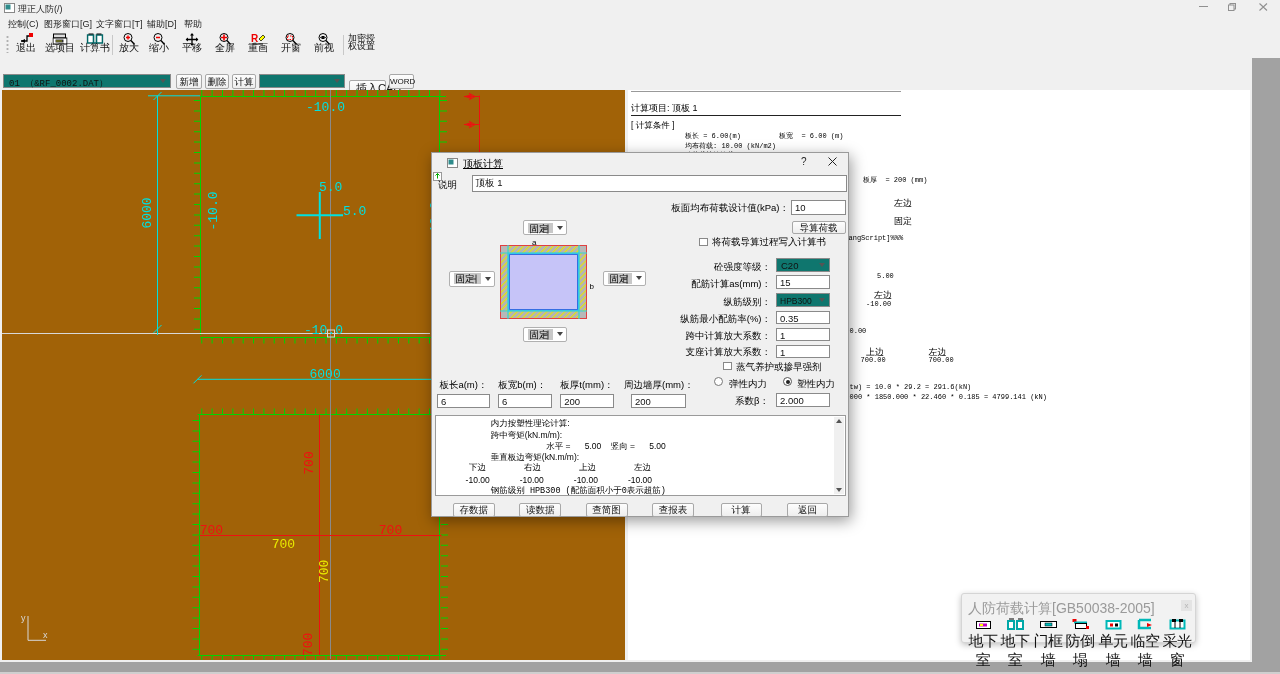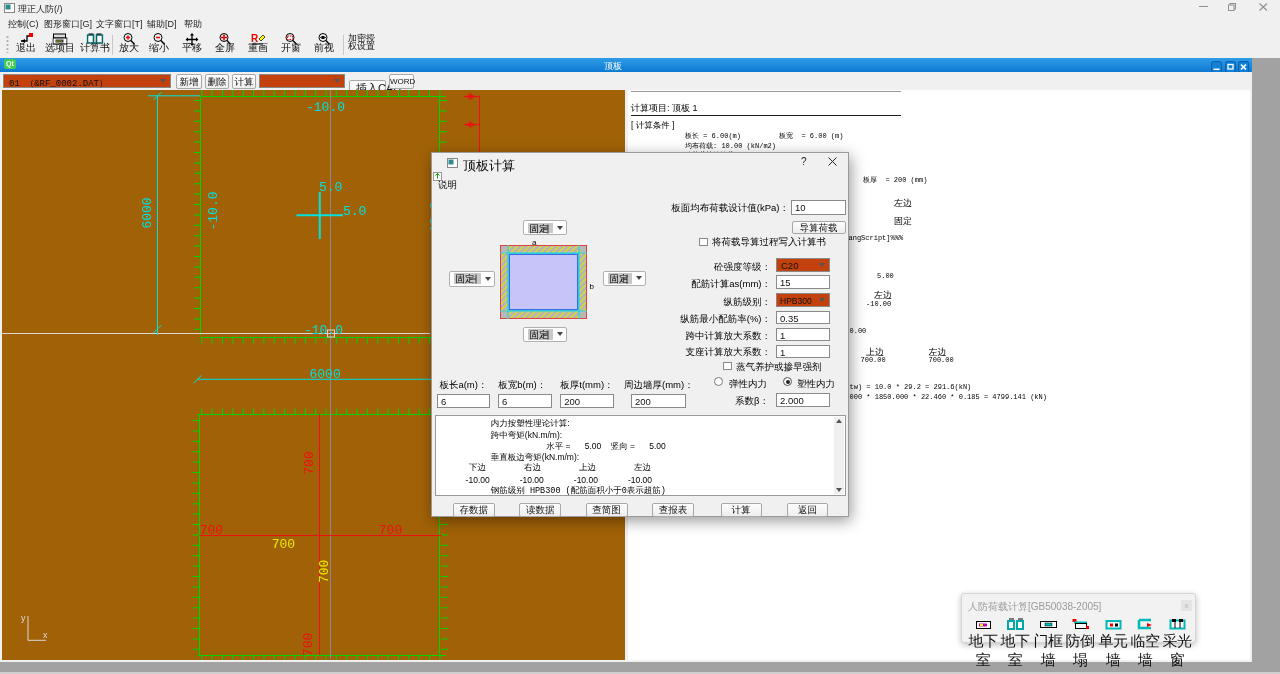--- a/index.html
+++ b/index.html
@@ -5,21 +5,21 @@
 html,body{margin:0;padding:0;width:1280px;height:674px;overflow:hidden;
  font-family:"Liberation Sans",sans-serif;-webkit-font-smoothing:antialiased;}
 body{background:#f0f0f0;position:relative;}
 .abs{position:absolute;}
 .tbtn{position:absolute;top:4px;height:24px;text-align:center;font-size:10px;color:#111;}
 .tbtn .ticon{position:absolute;top:0;left:50%;transform:translateX(-50%);}
 .tbtn .tlab{position:absolute;bottom:2px;width:100%;left:0;}
 .tsep{position:absolute;top:6px;width:1px;height:20px;background:#c8c8c8;}
 .wbtn{position:absolute;top:1px;}
 .btn{position:absolute;background:linear-gradient(#fdfdfd,#eee);border:1px solid #a8a8a8;border-radius:2px;font-size:9.5px;color:#111;text-align:center;box-sizing:border-box;}
-.combo{position:absolute;background:#c2410c;border:1px solid #8a8a8a;box-sizing:border-box;font-size:9.5px;color:#111;}
+.combo{position:absolute;background:#0f766e;border:1px solid #8a8a8a;box-sizing:border-box;font-size:9.5px;color:#111;}
 .combo .arr{position:absolute;right:4px;top:50%;transform:translateY(-50%);width:0;height:0;border-left:3.5px solid transparent;border-right:3.5px solid transparent;border-top:4px solid #555;}
 .inp{position:absolute;background:#fff;border:1px solid #8a8a8a;box-sizing:border-box;font-size:9.5px;color:#111;padding:1px 0 0 3px;}
 .rmono{position:absolute;font-family:"Liberation Mono",monospace;font-size:7px;white-space:pre;}
 .dlab{position:absolute;font-size:9.5px;color:#000;white-space:nowrap;}
 .dlabr{position:absolute;font-size:9.5px;color:#000;white-space:nowrap;transform:translateX(-100%);}
 .fix{position:absolute;background:#fff;border:1px solid #b0b0b0;border-radius:2px;box-sizing:border-box;}
 .fix .gb{position:absolute;left:4px;top:1.5px;bottom:1.5px;right:13px;background:#c8c8c8;font-size:9.5px;color:#000;padding-left:2px;}
 .fix .arr{position:absolute;right:3px;top:50%;transform:translateY(-50%);width:0;height:0;border-left:3.5px solid transparent;border-right:3.5px solid transparent;border-top:4px solid #444;}
 .cb{position:absolute;width:8.5px;height:8.5px;background:#fff;border:1px solid #888;box-sizing:border-box;}
 .ta{position:absolute;font-size:8.5px;color:#000;white-space:nowrap;}
@@ -140,36 +140,20 @@
  </div>
  <div class="tsep" style="left:343px;"></div>
  <div class="abs" style="left:348px;top:6px;font-size:9px;line-height:7.5px;color:#111;">加密授<br>权设置</div>
 </div>
 
 <div class="abs" style="left:0;top:58px;width:1280px;height:614px;background:#a2a2a2;"></div>
 <div class="abs" style="left:0;top:672px;width:1280px;height:2px;background:#cfcfcf;"></div>
 
 <div class="abs" style="left:0;top:58px;width:1252px;height:604px;background:#f0f0f0;">
 
- <div class="abs" style="left:0;top:0;width:1252px;height:14px;background:linear-gradient(#2f9ce8,#0d7ad2);">
-  <div class="abs" style="left:4px;top:1px;width:12px;height:9.5px;background:#41cd52;border-radius:2px;color:#fff;font-size:7px;font-weight:bold;text-align:center;line-height:9px;">Qt</div>
-  <div class="abs" style="left:604px;top:2px;font-size:9px;color:#fff;">顶板</div>
-  <div class="wbtn" style="left:1211px;"><svg width="11" height="12" viewBox="0 0 11 12">
-          <rect x="0.5" y="0.5" width="10" height="11" rx="2" fill="#1080d8" stroke="#0a5fa8"></rect>
-          <rect x="2.5" y="7.5" width="6" height="1.5" fill="#fff"></rect>
-        </svg></div>
-  <div class="wbtn" style="left:1224.5px;"><svg width="11" height="12" viewBox="0 0 11 12">
-          <rect x="0.5" y="0.5" width="10" height="11" rx="2" fill="#1080d8" stroke="#0a5fa8"></rect>
-          <rect x="3" y="3.5" width="5" height="4.5" fill="none" stroke="#fff" stroke-width="1.3"></rect>
-        </svg></div>
-  <div class="wbtn" style="left:1238px;"><svg width="11" height="12" viewBox="0 0 11 12">
-          <rect x="0.5" y="0.5" width="10" height="11" rx="2" fill="#1080d8" stroke="#0a5fa8"></rect>
-          <path d="M3 3.5 L8 8.5 M8 3.5 L3 8.5" stroke="#fff" stroke-width="1.6"></path>
-        </svg></div>
- </div>
 
  <div id="childbar" class="abs" style="left:0;top:14px;width:1252px;height:18px;background:#f0f0f0;">
   <div class="combo" style="left:3px;top:2px;width:168px;height:14px;">
    <span style="position:absolute;left:5px;top:1.5px;font-family:'Liberation Mono',monospace;font-size:9px;">01  （&amp;RF_0002.DAT）</span>
         <span class="arr"></span>
   </div>
   <div class="btn" style="left:176px;top:1.5px;width:26px;height:15px;line-height:14px;">新增</div>
   <div class="btn" style="left:205px;top:1.5px;width:24px;height:15px;line-height:14px;">删除</div>
   <div class="btn" style="left:232px;top:1.5px;width:24px;height:15px;line-height:14px;">计算</div>
   <div class="combo" style="left:259px;top:2px;width:86px;height:14px;">
@@ -271,21 +255,21 @@
   <div class="abs" style="left:238px;top:255.5px;font-size:9px;">上边</div>
   <div class="rmono" style="left:232.5px;top:265.5px;">700.00</div>
   <div class="abs" style="left:300.5px;top:255.5px;font-size:9px;">左边</div>
   <div class="rmono" style="left:300.5px;top:265.5px;">700.00</div>
   <div class="rmono" style="left:221.5px;top:293px;">tw) = 10.0 * 29.2 = 291.6(kN)</div>
   <div class="rmono" style="left:221.5px;top:303px;">000 * 1850.000 * 22.460 * 0.185 = 4799.141 (kN)</div>
  </div>
 </div>
 
 <div class="abs" style="left:961px;top:593px;width:235px;height:50px;background:#f2f2f2;border:1px solid #d5d5d5;border-radius:3px;box-shadow:0 2px 6px rgba(0,0,0,0.25);box-sizing:border-box;">
- <div class="abs" style="left:6px;top:6px;font-size:10px;color:#9a9a9a;">人防荷载计算[GB50038-2005]</div>
+ <div class="abs" style="left:6px;top:6px;font-size:14px;color:#9a9a9a;">人防荷载计算[GB50038-2005]</div>
  <div class="abs" style="left:219px;top:6px;width:11px;height:11px;background:#e4e4e4;color:#b5b5b5;font-size:8px;text-align:center;line-height:11px;">x</div>
  <div class="pbtn" style="left:5px;"><svg width="17" height="12" viewBox="0 0 17 12">
         <rect x="1.5" y="3.5" width="14" height="7" fill="#fff" stroke="#000"></rect>
         <rect x="4" y="5.5" width="8" height="3" fill="#c000c0"></rect>
         <rect x="5" y="6" width="3" height="2" fill="#ffff00"></rect>
       </svg><div>地下室</div></div>
  <div class="pbtn" style="left:37px;"><svg width="17" height="12" viewBox="0 0 17 12">
         <path d="M1 3 h6 v8 h-6 z" fill="#fff" stroke="#00a8a8" stroke-width="2"></path>
         <path d="M10 3 h6 v8 h-6 z" fill="#fff" stroke="#00a8a8" stroke-width="2"></path>
         <path d="M2 1 h5 M11 1 h5" stroke="#000"></path>
@@ -315,30 +299,31 @@
         <rect x="3" y="1" width="4" height="3" fill="#000"></rect>
         <rect x="10" y="1" width="4" height="3" fill="#000"></rect>
       </svg><div>采光窗</div></div>
 </div>
 
 <div id="dlg" class="abs" style="left:431px;top:152px;width:417.5px;height:364.5px;background:#f0f0f0;border:1px solid #9a9a9a;box-sizing:border-box;box-shadow:2px 4px 14px rgba(0,0,0,0.4);">
  <svg class="abs" style="left:15px;top:5px" width="11" height="10" viewBox="0 0 11 10">
       <rect x="0.5" y="0.5" width="10" height="9" fill="#fff" stroke="#888"></rect>
       <rect x="1.5" y="1.5" width="5" height="5" fill="#2e8b8b"></rect>
     </svg>
- <div class="abs" style="left:31px;top:4px;font-size:13px;">顶板计算</div>
+ <div class="abs" style="left:31px;top:4px;font-size:10px;text-decoration:underline;">顶板计算</div>
  <div class="abs" style="left:369px;top:3px;font-size:10px;color:#222;">?</div>
  <svg class="abs" style="left:396px;top:4px" width="9" height="9" viewBox="0 0 9 9">
       <path d="M0.5 0.5 L8.5 8.5 M8.5 0.5 L0.5 8.5" stroke="#222"></path>
     </svg>
  <svg class="abs" style="left:1px;top:19px" width="9" height="9" viewBox="0 0 9 9">
       <rect x="0.5" y="0.5" width="8" height="8" fill="#fff" stroke="#999"></rect>
       <path d="M4.5 1.5 v5 M2.5 3.5 l2 -2 2 2" stroke="#0a0" fill="none"></path>
     </svg>
  <div class="dlab" style="left:6px;top:26px;">说明</div>
+ <div class="inp" style="left:39.5px;top:22px;width:375px;height:17px;">顶板 1</div>
  <div class="dlabr" style="left:357px;top:49px;">板面均布荷载设计值(kPa)：</div>
  <div class="inp" style="left:359px;top:46.5px;width:55px;height:15px;">10</div>
  <div class="btn" style="left:359.5px;top:67.5px;width:54px;height:13.5px;line-height:12px;">导算荷载</div>
  <div class="cb" style="left:267px;top:84.5px;"></div>
  <div class="dlab" style="left:280px;top:83px;">将荷载导算过程写入计算书</div>
  <div class="dlabr" style="left:339px;top:108px;">砼强度等级：</div>
  <div class="combo" style="left:344px;top:105px;width:53.5px;height:14px;">
       <span style="position:absolute;left:4px;top:1px;">C20</span>
       <span class="arr"></span>
     </div>

